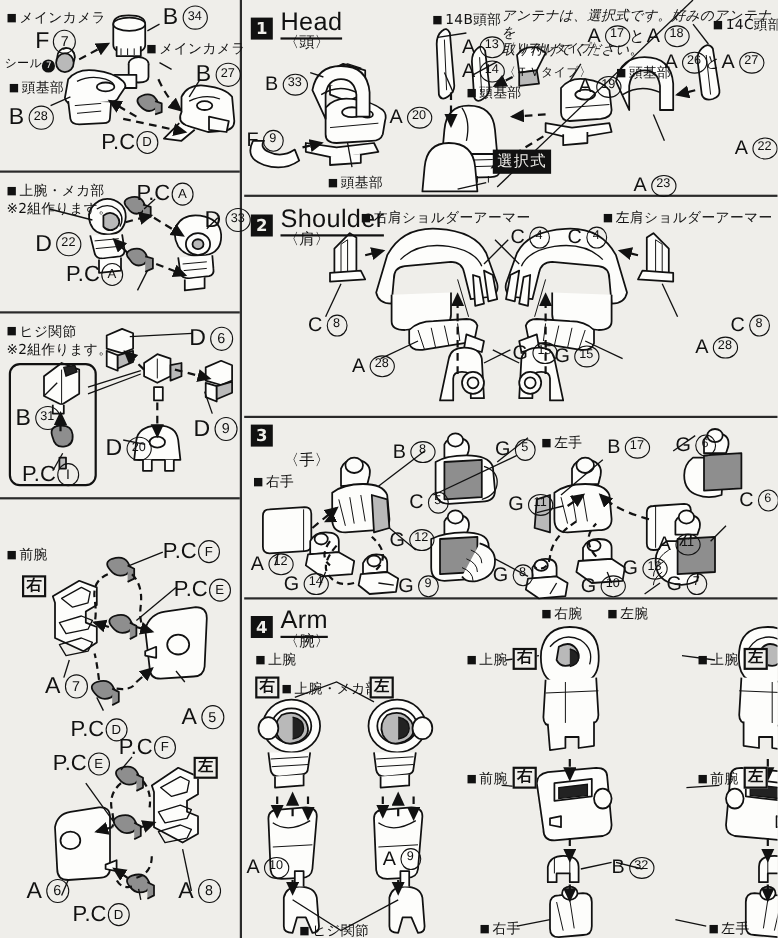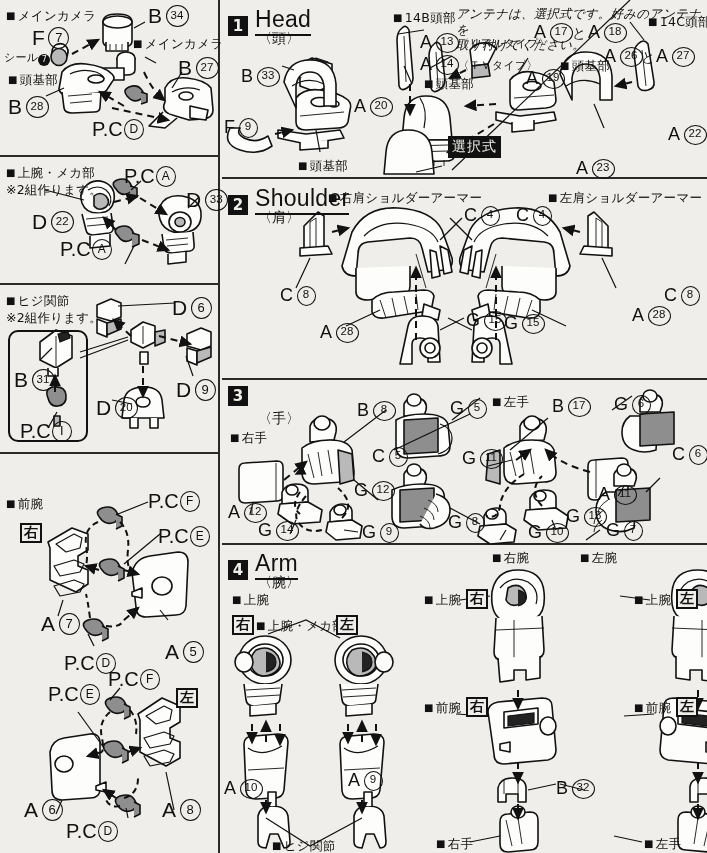--- a/index.html
+++ b/index.html
@@ -919,21 +919,21 @@
     <span class="ltr">A</span>
     <span class="num wide">10</span>
   </div>
   <div class="code sm" style="left:348px;top:770px;">
     <span class="ltr">A</span>
     <span class="num">9</span>
   </div>
   <div class="cap" style="left:272px;top:838px;">ヒジ関節</div>
 
   <div class="cap" style="left:492px;top:550px;">右腕</div>
-  <div class="cap" style="left:580px;top:550px;">左腕</div>
+  <div class="cap" style="left:552px;top:550px;">左腕</div>
   <div class="cap" style="left:424px;top:592px;">上腕</div>
   <div class="lr" style="left:466px;top:589px;">右</div>
   <div class="cap" style="left:634px;top:592px;">上腕</div>
   <div class="lr" style="left:676px;top:589px;">左</div>
   <div class="cap" style="left:424px;top:700px;">前腕</div>
   <div class="lr" style="left:466px;top:697px;">右</div>
   <div class="cap" style="left:634px;top:700px;">前腕</div>
   <div class="lr" style="left:676px;top:697px;">左</div>
   <div class="code sm" style="left:556px;top:778px;">
     <span class="ltr">B</span>

